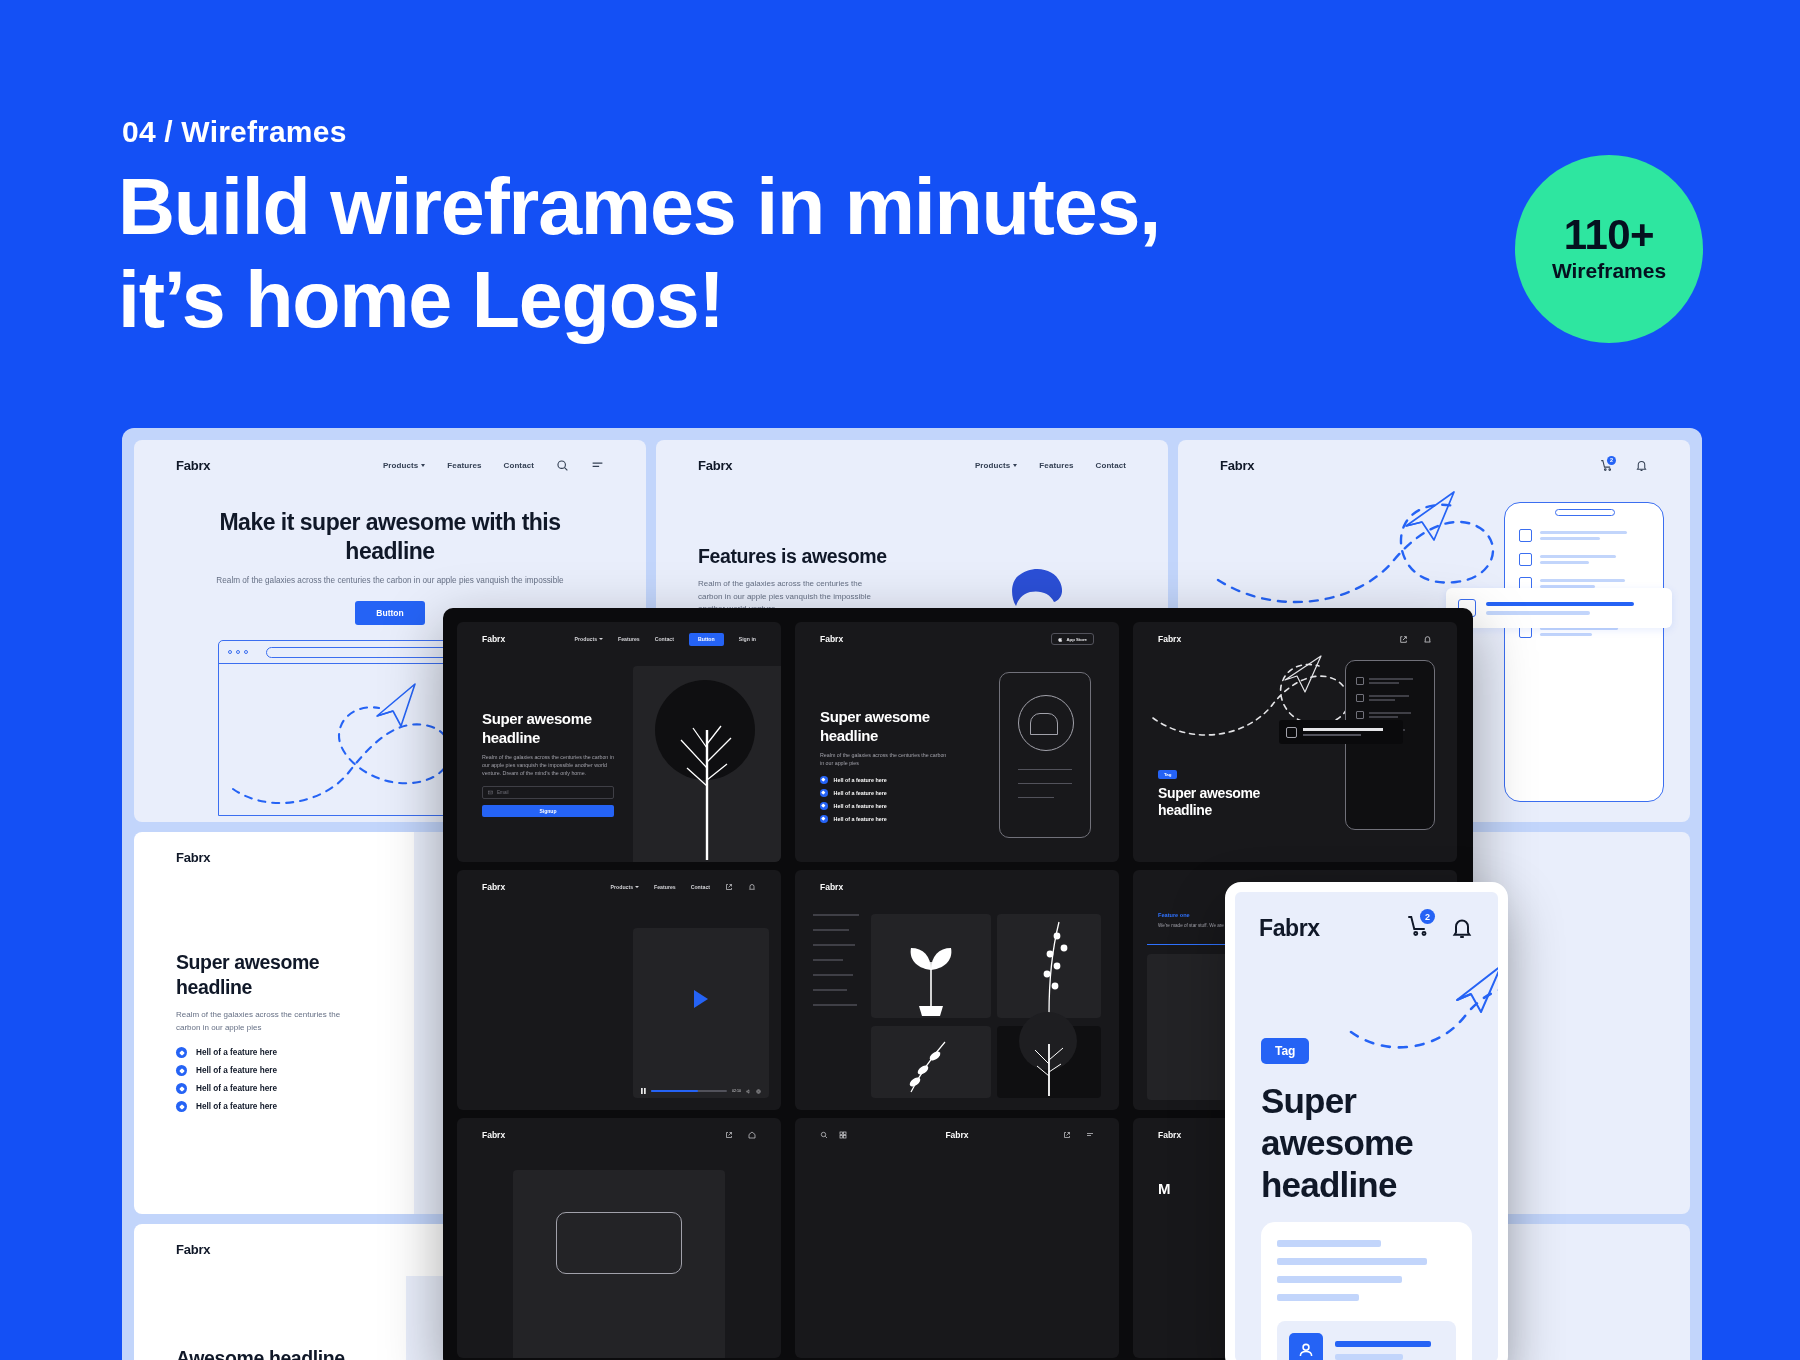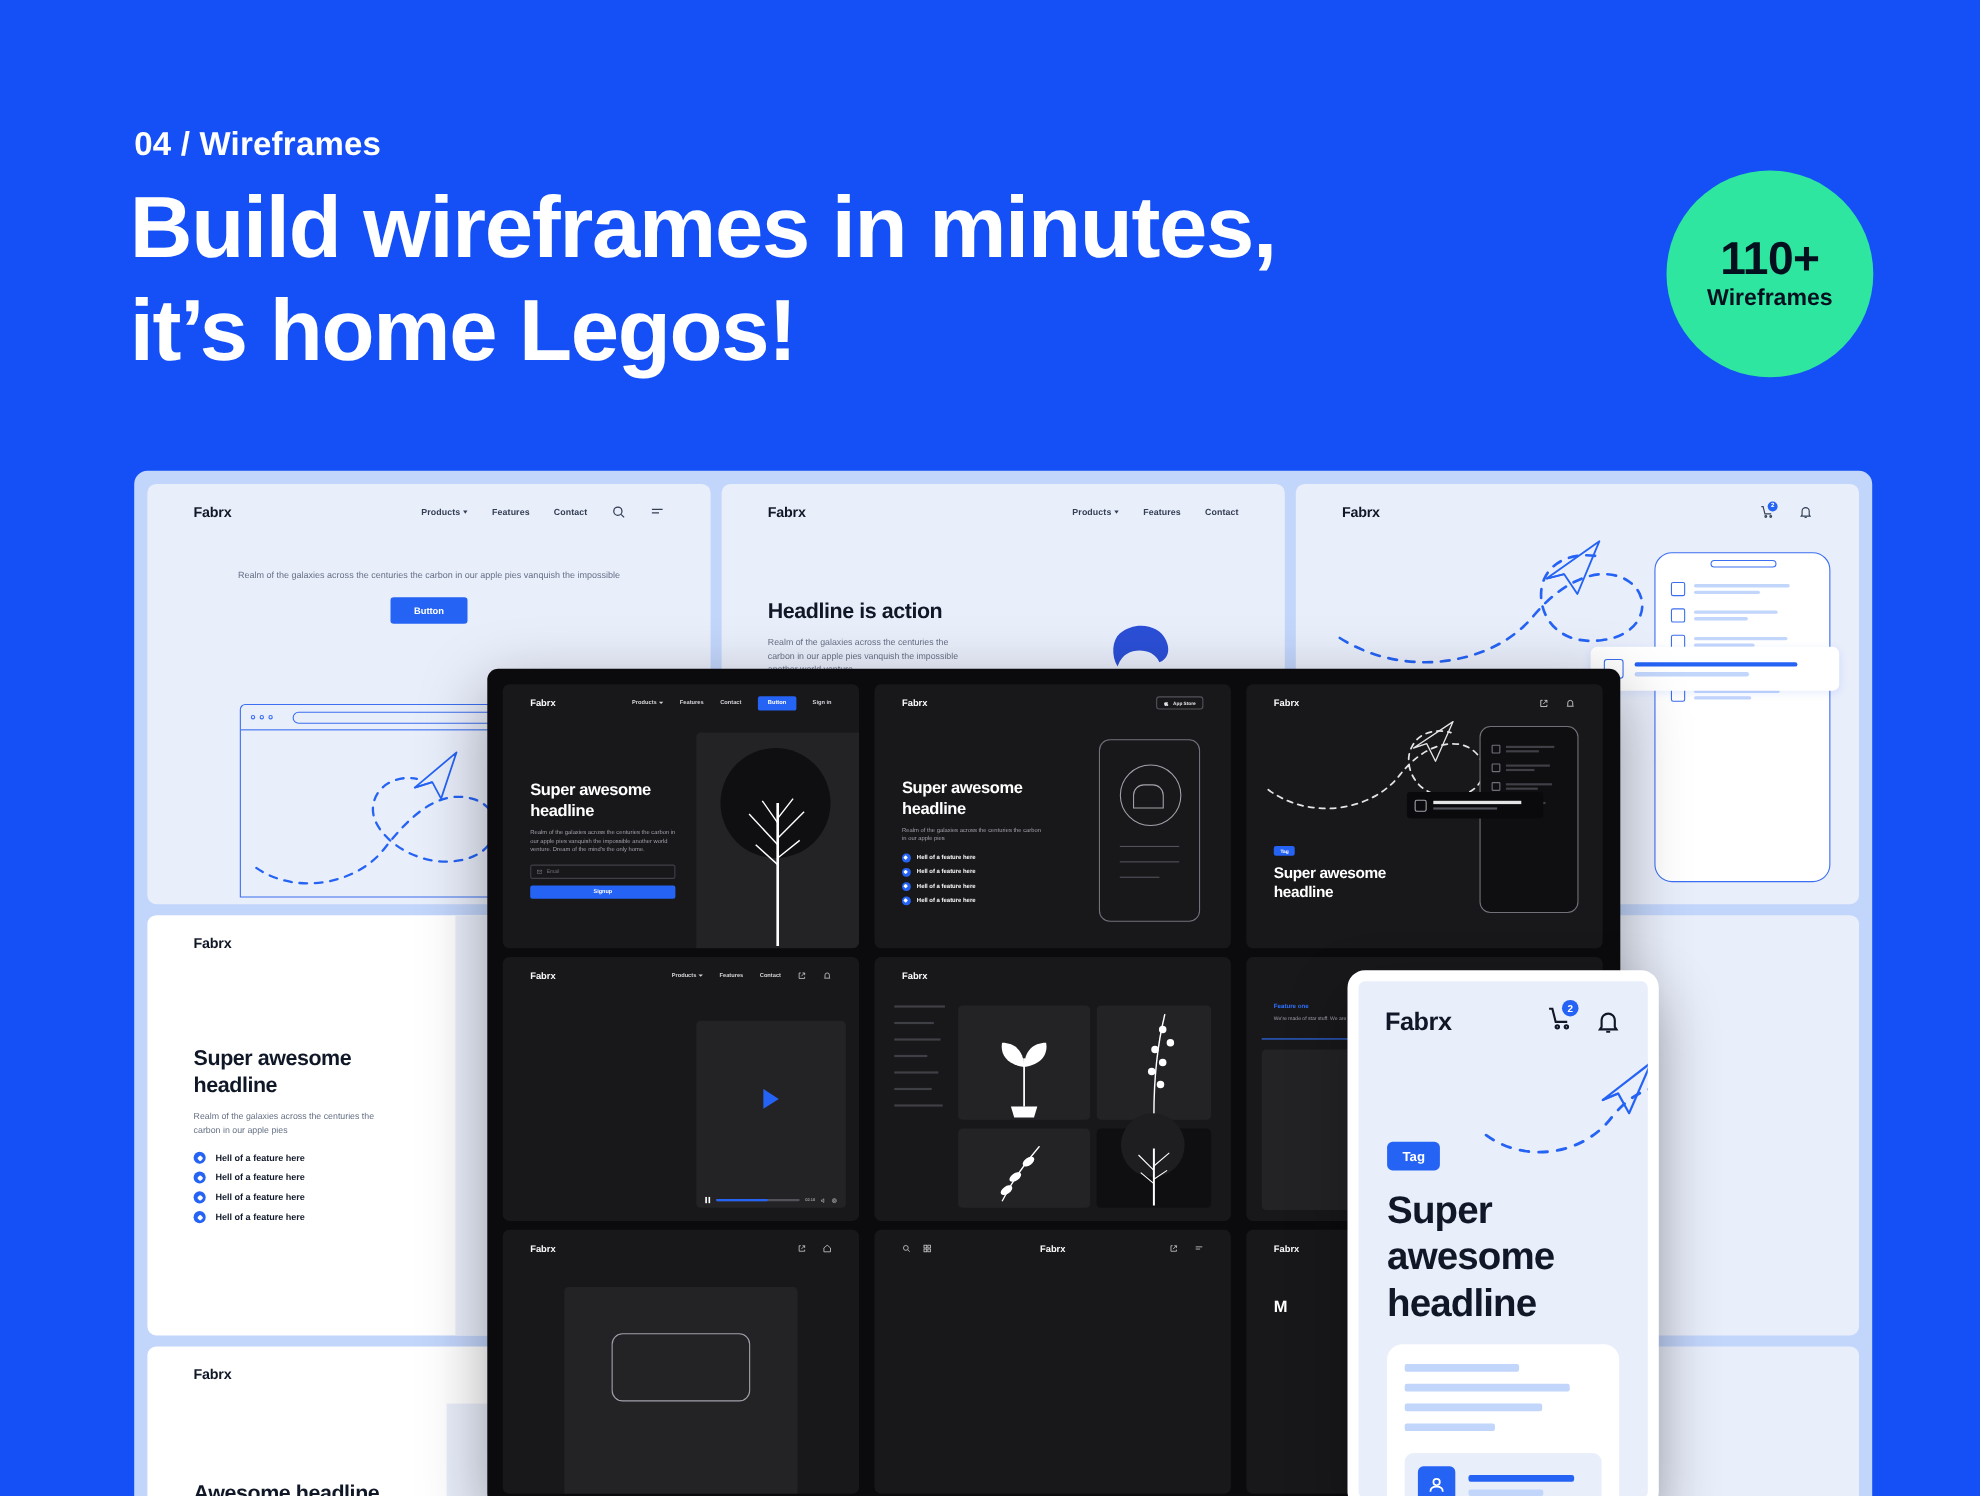--- a/index.html
+++ b/index.html
@@ -188,20 +188,21 @@
         <svg class="ic" viewBox="0 0 16 16" fill="none" stroke="#344054" stroke-width="1.4">
             <circle cx="7" cy="7" r="4.6"></circle>
             <path d="M10.6 10.6L14 14"></path>
           </svg>
         <svg class="ic" viewBox="0 0 16 16" stroke="#344054" stroke-width="1.4">
             <path d="M2 5h12M2 9h8"></path>
           </svg>
       </div>
     </div>
     <div class="wf-hero-center">
+      <div class="wf-h1c">Make it super awesome with this headline</div>
       <div class="wf-pc">Realm of the galaxies across the centuries the carbon in our apple pies vanquish the impossible</div>
       <div class="wf-btn">Button</div>
     </div>
     <div class="browser">
       <div class="browser-bar">
         <div class="dot3">
             <i></i>
             <i></i>
             <i></i>
           </div>
@@ -222,21 +223,21 @@
       <div class="wf-nav-right">
         <div class="wf-nav-link">
             <span>Products</span>
             <i class="caret"></i>
           </div>
         <div class="wf-nav-link">Features</div>
         <div class="wf-nav-link">Contact</div>
       </div>
     </div>
     <div class="wf-hero-left" style="top:104px;width:190px;">
-      <div class="wf-h1l">Headline is action</div>
+      <div class="wf-h1l">Features is awesome</div>
       <div class="wf-pl">Realm of the galaxies across the centuries the carbon in our apple pies vanquish the impossible another world venture.</div>
       <div class="wf-btn">Button</div>
     </div>
     <svg class="blob" viewBox="0 0 250 290">
       <path d="M60 290 C20 230 30 140 95 105 C160 70 230 110 238 180 C244 240 220 290 220 290 Z" fill="#ffffff"></path>
       <path d="M96 52 c-14 2 -22 14 -20 28 2 12 10 18 16 18 l2 12 14 -2 -2 -14 c8 -4 12 -14 10 -26 -2 -14 -10 -18 -20 -16z" fill="#e9eefb"></path>
       <path d="M90 44 c14 -12 36 -8 42 6 5 11 0 18 -6 20 -4 -9 -14 -12 -24 -10 -8 2 -12 8 -14 14 -6 -10 -5 -24 2 -30z" fill="#2b4fd6"></path>
       <path d="M84 110 c0 -14 10 -22 22 -22 h12 c12 0 22 10 22 24 l-2 48 h-54z" fill="#e9eefb" stroke="#2b4fd6" stroke-width="1.5"></path>
       <path d="M82 162 h58 l12 66 -22 6 -16 -44 -14 48 -24 -6z" fill="#2b4fd6"></path>
       <path d="M88 228 l24 6 -6 44 -30 -4z" fill="#2b4fd6"></path>

